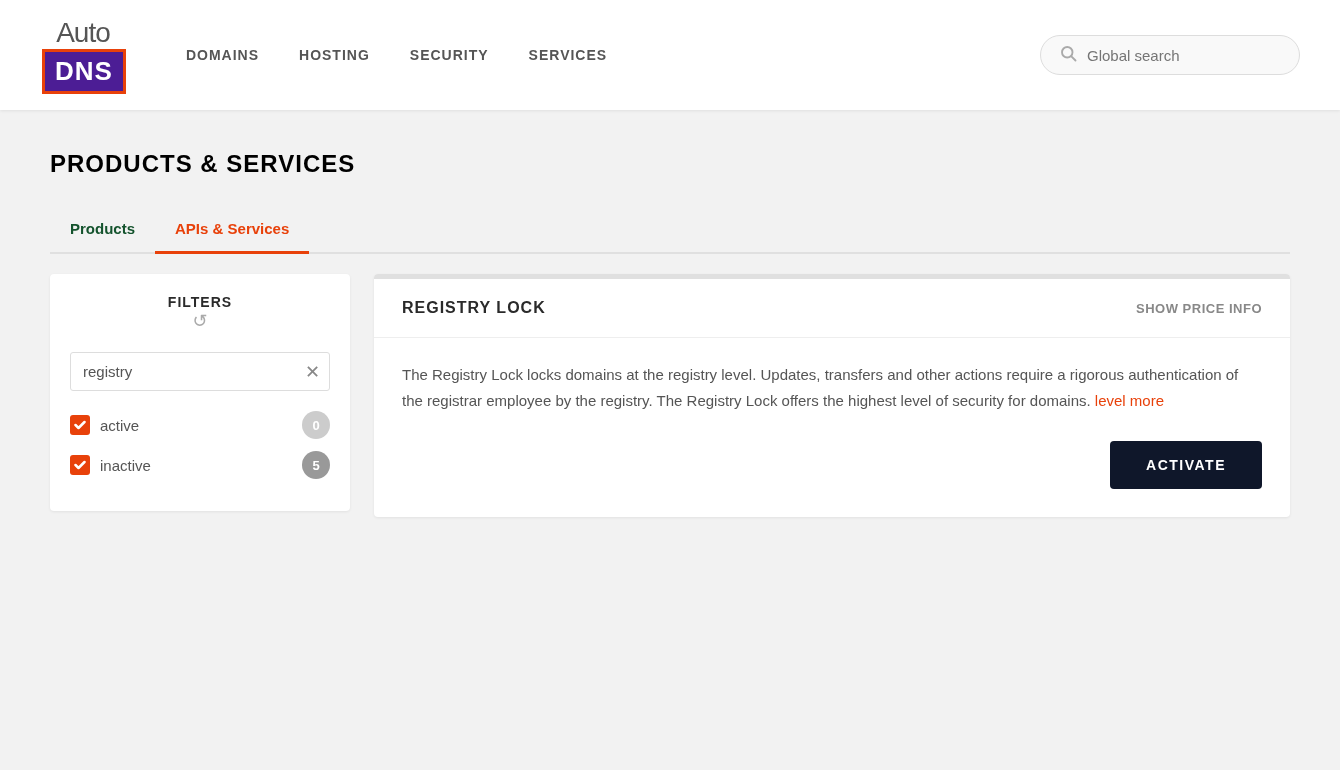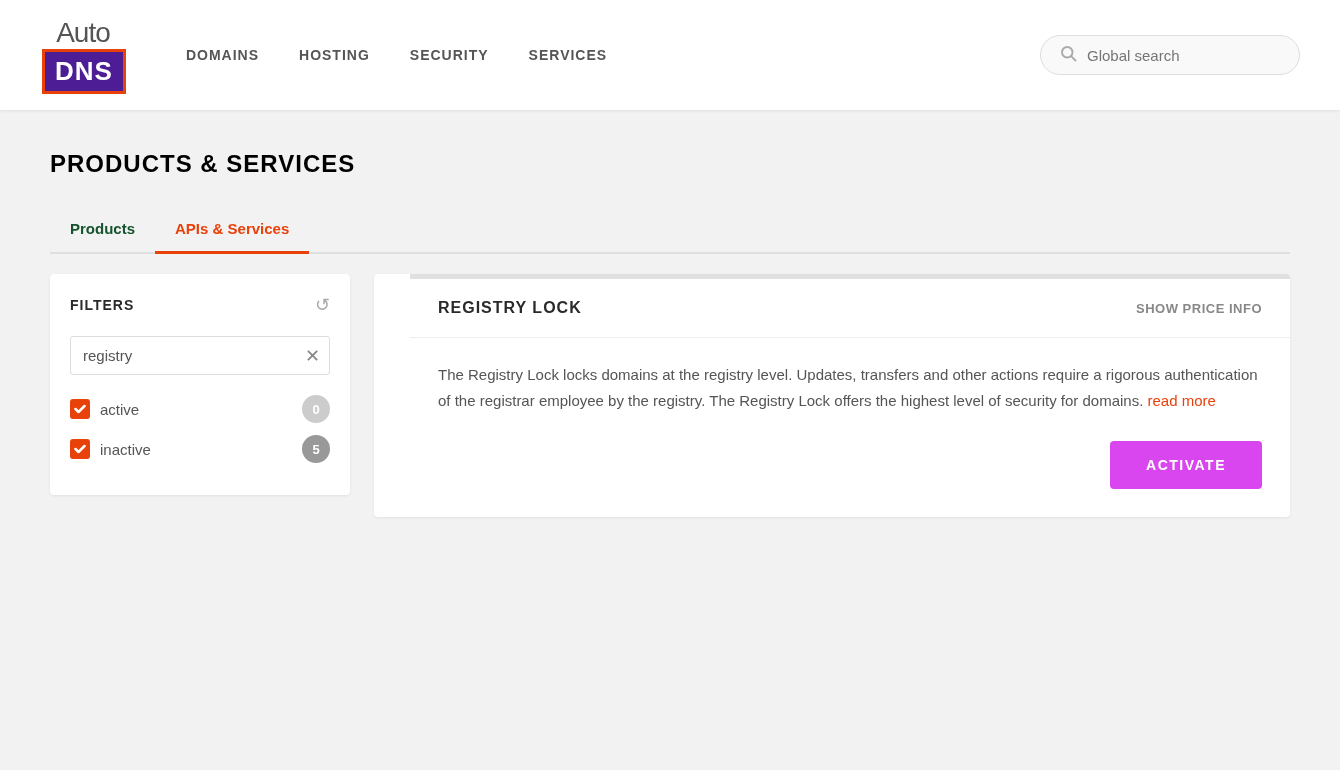--- a/index.html
+++ b/index.html
@@ -120,20 +120,21 @@
       padding: 20px;
       box-shadow: 0 1px 3px rgba(0,0,0,0.07);
       flex-shrink: 0;
       height: fit-content;
     }
     .filters-header {
       display: flex;
       justify-content: space-between;
       align-items: center;
       margin-bottom: 20px;
+      flex-direction: column;
     }
     .filters-title {
       font-size: 14px;
       font-weight: 800;
       letter-spacing: 1px;
       color: #2a2a2a;
       text-transform: uppercase;
     }
     .reset-icon {
       cursor: pointer;
@@ -205,21 +206,20 @@
     }
     .filter-count.active { background: #999; }
 
     
     .product-card {
       flex: 1;
       background: #fff;
       border-radius: 4px;
       box-shadow: 0 1px 3px rgba(0,0,0,0.07);
       overflow: hidden;
-      padding-left: 36px;
     }
     .product-card-header {
       padding: 20px 28px;
       display: flex;
       justify-content: space-between;
       align-items: center;
       border-bottom: 1px solid #eee;
     }
     .product-name {
       font-size: 16px;
@@ -246,21 +246,21 @@
       color: #e8410a;
       cursor: pointer;
       font-weight: 400;
     }
     .product-actions {
       padding: 0 28px 28px 28px;
       display: flex;
       justify-content: flex-end;
     }
     .activate-btn {
-      background: #d946ef;
+      background: #0f172a;
       color: #fff;
       border: none;
       border-radius: 4px;
       padding: 16px 36px;
       font-size: 14px;
       font-weight: 700;
       letter-spacing: 1.5px;
       text-transform: uppercase;
       cursor: pointer;
     }
@@ -339,21 +339,21 @@
       </div>
     </div>
 
     <div class="product-card">
       <div class="product-card-top-bar"></div>
       <div class="product-card-header">
         <span class="product-name">REGISTRY LOCK</span>
         <span class="show-price-link">SHOW PRICE INFO</span>
       </div>
       <div class="product-description">
-        <span>The Registry Lock locks domains at the registry level. Updates, transfers and other actions require a rigorous authentication of the registrar employee by the registry. The Registry Lock offers the highest level of security for domains. </span><a class="read-more">read more</a>
+        <span>The Registry Lock locks domains at the registry level. Updates, transfers and other actions require a rigorous authentication of the registrar employee by the registry. The Registry Lock offers the highest level of security for domains. </span><a class="read-more">level more</a>
       </div>
       <div class="product-actions">
         <button class="activate-btn">ACTIVATE</button>
       </div>
     </div>
 
   </div>
 </div>
 
 </body></html>

